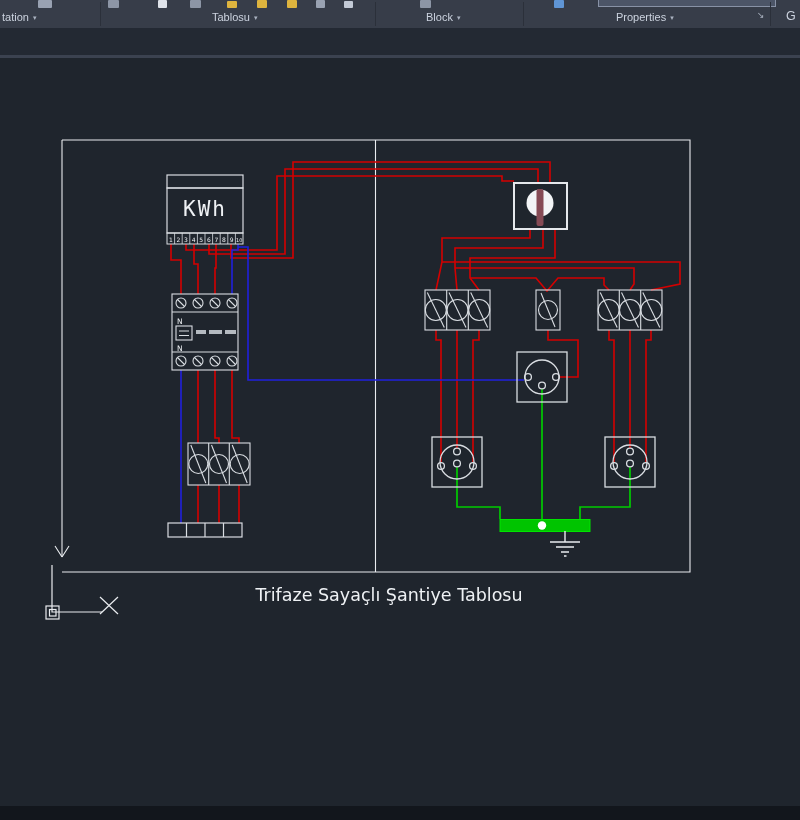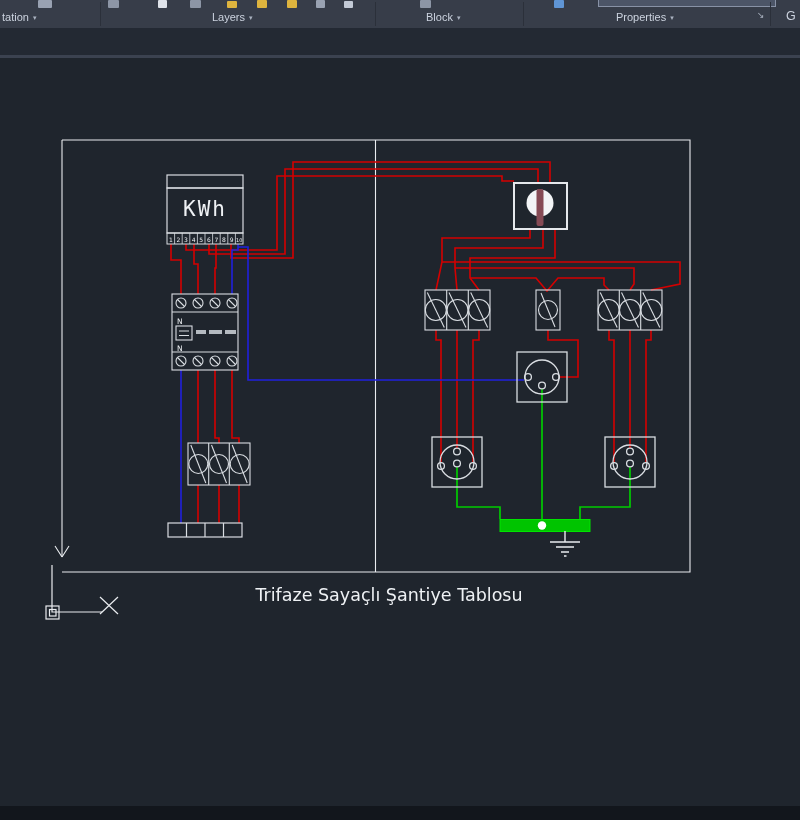--- a/index.html
+++ b/index.html
@@ -46,21 +46,21 @@
 
     <div class="sep" style="left:100px"></div>
     <div class="sep" style="left:375px"></div>
     <div class="sep" style="left:523px"></div>
     <div class="sep" style="left:770px"></div>
 
     <div class="panel-label" style="left:2px">
       <span>tation</span><span class="arr">▾</span>
     </div>
     <div class="panel-label" style="left:212px">
-      <span>Layers</span><span class="arr">▾</span>
+      <span>Tablosu</span><span class="arr">▾</span>
     </div>
     <div class="panel-label" style="left:426px">
       <span>Block</span><span class="arr">▾</span>
     </div>
     <div class="panel-label" style="left:616px">
       <span>Properties</span><span class="arr">▾</span>
     </div>
     <div class="launcher">↘</div>
     <div class="next-panel">G</div>
   </div>

